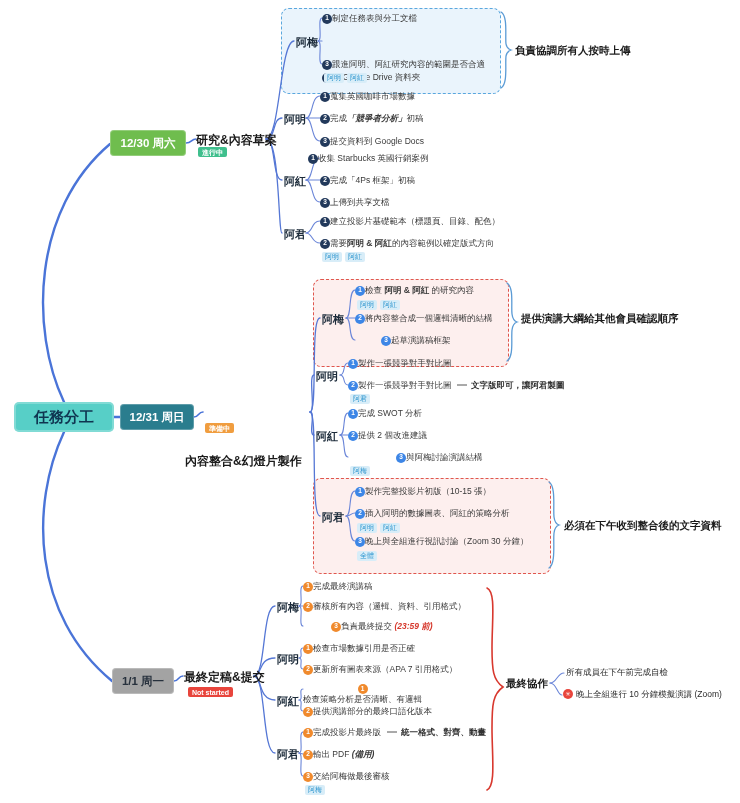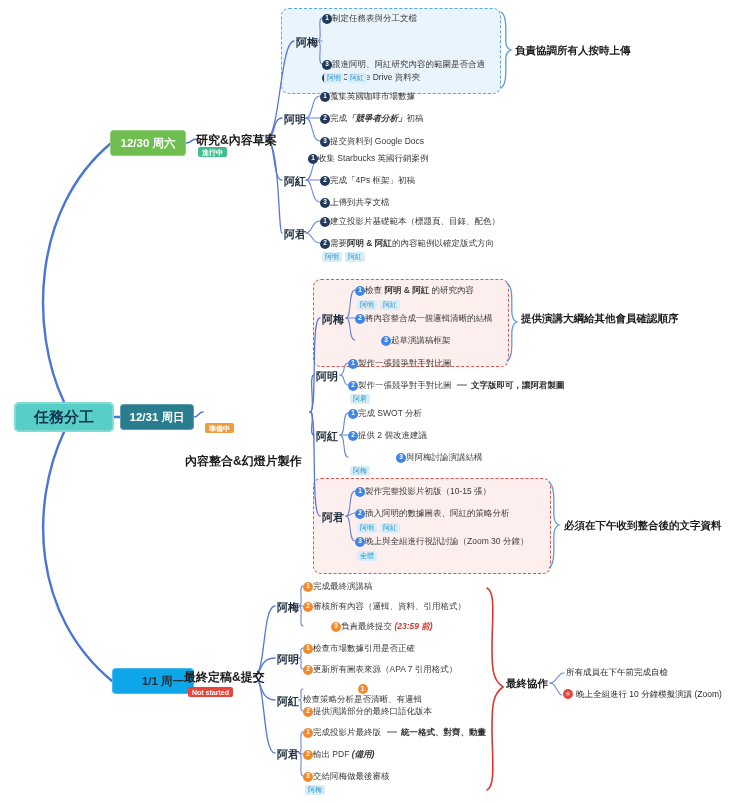--- a/index.html
+++ b/index.html
@@ -14,21 +14,21 @@
   .red-box{border:1.5px dashed #e0564d;background:#fdefee;}
   .node,.task,.person,.topic,.note,.tags,.status,.datebox,.subnote,.collab-item{position:absolute;z-index:3;white-space:nowrap;}
   .rootbox{
     position:absolute;z-index:3;display:flex;align-items:center;justify-content:center;
     background:#57cfc7;border-radius:5px;color:#0f3450;font-weight:bold;font-size:15px;
     box-shadow:inset 0 0 0 2px rgba(255,255,255,.25);
   }
   .datebox{display:flex;align-items:center;justify-content:center;border-radius:4px;font-weight:bold;font-size:11.5px;color:#fff;box-shadow:inset 0 0 0 1px rgba(255,255,255,.25);}
   .d1{background:#6fbd4e;}
   .d2{background:#2a7d8e;}
-  .d3{background:#0ea5e9;color:#27313d;padding-left:20px;}
+  .d3{background:#a3a3a3;color:#27313d;}
   .topic{font-weight:bold;font-size:12px;color:#1a1a1a;}
   .status{font-size:7px;font-weight:bold;color:#fff;padding:1.5px 4px;border-radius:2px;line-height:1;}
   .st-green{background:#3fbf8d;}
   .st-orange{background:#f09d3f;}
   .st-red{background:#e8453c;}
   .person{font-weight:bold;font-size:11px;color:#1c2b3a;}
   .task{display:flex;align-items:center;font-size:8.5px;color:#3a3a3a;line-height:11px;}
   .b{width:10px;height:10px;border-radius:50%;color:#fff;font-size:6.5px;font-weight:bold;
      display:flex;align-items:center;justify-content:center;flex:none;line-height:1;}
   .b1{background:#22395b;}

